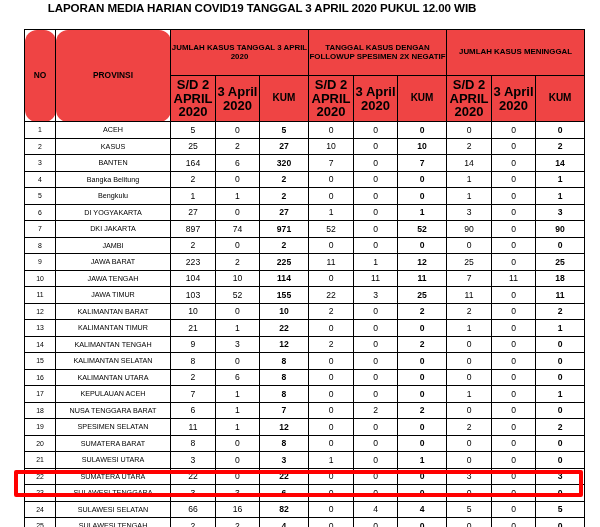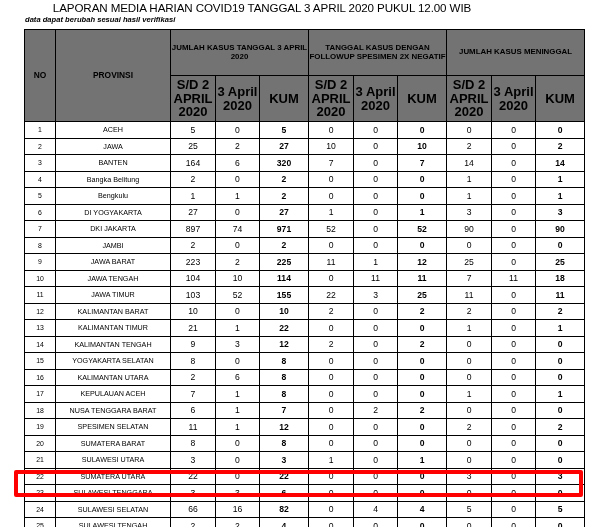--- a/index.html
+++ b/index.html
@@ -14,21 +14,21 @@
     position: relative;
     width: 600px; height: 527px;
     background: #ffffff;
     overflow: hidden;
   }
   .title {
     position: absolute;
     top: 1px; left: 0; width: 524px;
     text-align: center;
     font-size: 11.6px;
-    font-weight: normal;
+    font-weight: bold;
     color: #000;
     letter-spacing: -0.1px;
     white-space: nowrap;
   }
   .subtitle {
     position: absolute;
     top: 15px; left: 25px;
     font-size: 7.6px;
     font-style: italic;
     font-weight: bold;
@@ -49,28 +49,28 @@
     border: 0.9px solid #000;
     padding: 0;
     text-align: center;
     vertical-align: middle;
     color: #000;
   }
   
   table.covid { outline: none; }
 
   thead th {
-    background: #737373;
+    background: #ef4444;
     font-weight: bold;
     line-height: 1.06;
   }
   .h-top { font-size: 7.9px; height: 46px; }
-  .h-no, .h-prov { font-size: 8.4px; height: 92px; }
+  .h-no, .h-prov { font-size: 8.4px; height: 92px; border-radius: 12px; }
   .h-sub { font-size: 13px; height: 46px; }
-  .h-kum { font-size: 13px; }
+  .h-kum { font-size: 10px; }
 
   tbody td { height: 16.5px; background: #fff; }
   td.no { font-size: 6.9px; }
   td.prov {
     font-size: 7.2px;
     text-align: left;
     padding-left: 4px;
     white-space: nowrap;
     overflow: hidden;
   }
@@ -94,21 +94,20 @@
     border-radius: 2px;
     pointer-events: none;
   }
 </style>
 </head>
 <body>
 
 <div id="page">
 
   <div class="title">LAPORAN MEDIA HARIAN COVID19 TANGGAL 3 APRIL 2020 PUKUL 12.00 WIB</div>
-  <div class="subtitle">data dapat berubah sesuai hasil verifikasi</div>
 
   <div class="table-wrap">
     <table class="covid">
       <colgroup>
         <col class="c-no">
           <col class="c-prov">
         <col class="c-d1">
           <col class="c-d2">
           <col class="c-d3">
         <col class="c-d1">
@@ -147,21 +146,21 @@
             <td class="kum">5</td>
             <td class="num">0</td>
             <td class="num">0</td>
             <td class="kum">0</td>
             <td class="num">0</td>
             <td class="num">0</td>
             <td class="kum">0</td>
           </tr>
           <tr>
             <td class="no">2</td>
-            <td class="prov">JAWA</td>
+            <td class="prov">KASUS</td>
             <td class="num">25</td>
             <td class="num">2</td>
             <td class="kum">27</td>
             <td class="num">10</td>
             <td class="num">0</td>
             <td class="kum">10</td>
             <td class="num">2</td>
             <td class="num">0</td>
             <td class="kum">2</td>
           </tr>
@@ -316,21 +315,21 @@
             <td class="kum">12</td>
             <td class="num">2</td>
             <td class="num">0</td>
             <td class="kum">2</td>
             <td class="num">0</td>
             <td class="num">0</td>
             <td class="kum">0</td>
           </tr>
           <tr>
             <td class="no">15</td>
-            <td class="prov">YOGYAKARTA SELATAN</td>
+            <td class="prov">KALIMANTAN SELATAN</td>
             <td class="num">8</td>
             <td class="num">0</td>
             <td class="kum">8</td>
             <td class="num">0</td>
             <td class="num">0</td>
             <td class="kum">0</td>
             <td class="num">0</td>
             <td class="num">0</td>
             <td class="kum">0</td>
           </tr>

